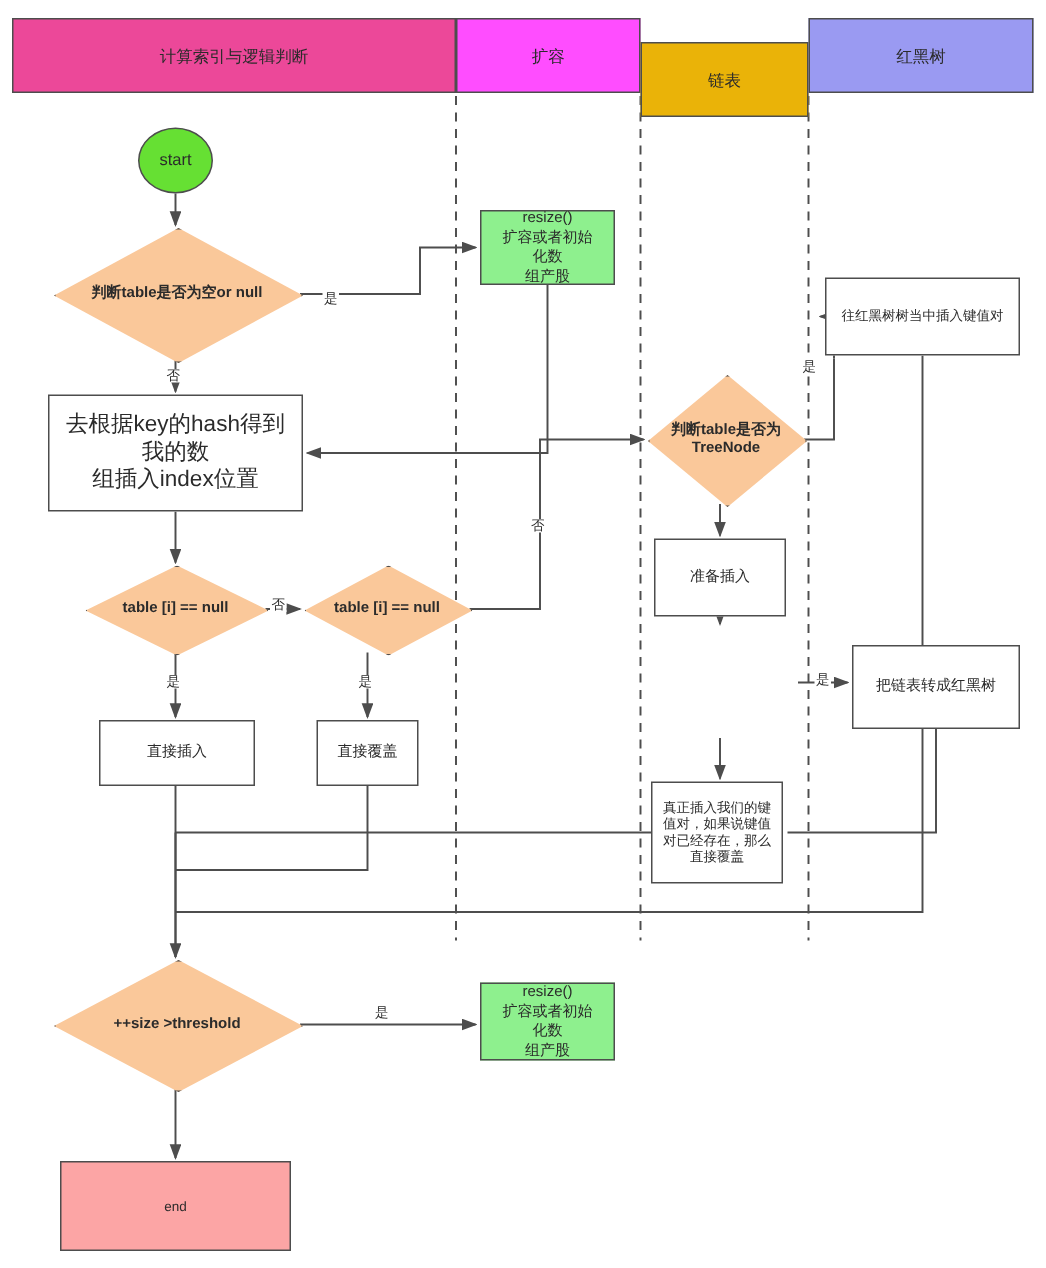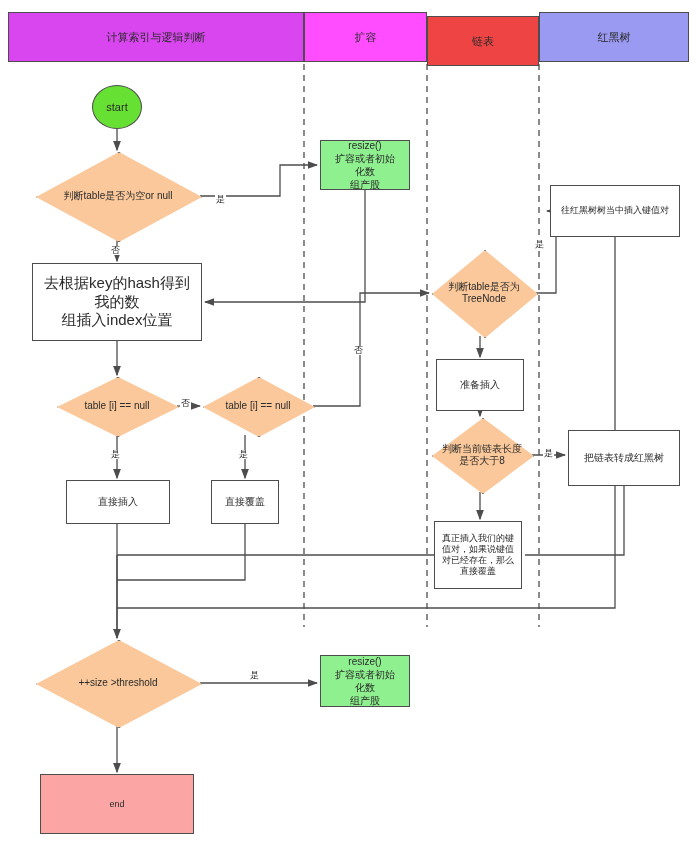--- a/index.html
+++ b/index.html
@@ -8,21 +8,21 @@
   #svg{position:absolute;left:0;top:0;width:697px;height:845px;}
   .node{position:absolute;box-sizing:border-box;display:flex;align-items:center;justify-content:center;text-align:center;color:#2b2b2b;}
   .swim{border:1px solid #4d4d4d;font-size:11px;}
   .rect{border:1px solid #4d4d4d;background:#ffffff;font-size:10px;line-height:1.25;padding:2px 4px;}
   .rect-green{border:1px solid #4d4d4d;background:#8ef08e;font-size:10px;line-height:1.3;padding:2px 14px;}
   .rect-red{border:1px solid #4d4d4d;background:#fca5a5;font-size:9px;line-height:1.2;}
   .circ{border:1px solid #4d4d4d;background:#66e033;border-radius:50%;font-size:11px;}
   .diamond{font-size:10px;line-height:1.25;}
   .diamond .dshape{position:absolute;left:0;top:0;width:100%;height:100%;background:#fac89a;border:1px solid #4d4d4d;
       -webkit-clip-path:polygon(50% 0,100% 50%,50% 100%,0 50%);clip-path:polygon(50% 0,100% 50%,50% 100%,0 50%);}
-  .diamond .dtxt{position:relative;z-index:2;width:96%;}
+  .diamond .dtxt{position:relative;z-index:2;width:96%;font-weight:bold;}
   .elabel{position:absolute;font-size:9px;color:#2b2b2b;background:#fff;padding:0 1px;line-height:1;}
 </style>
 </head>
 <body>
 
 <div id="canvas">
 
   <svg id="svg" xmlns="http://www.w3.org/2000/svg">
     <defs>
       <marker id="ah" markerWidth="8" markerHeight="8" refX="7" refY="3" orient="auto" markerUnits="strokeWidth">
@@ -74,27 +74,27 @@
 
       <path d="M245,524 L245,580 L117,580"></path>
       <path d="M117,555 L117,638" marker-end="url(#ah)"></path>
 
       <path d="M200,683 L317,683" marker-end="url(#ah)"></path>
 
       <path d="M117,726 L117,772" marker-end="url(#ah)"></path>
     </g>
   </svg>
 
-  <div class="node swim" style="left:8px;top:12px;width:296px;height:50px;background:#d946ef;">
+  <div class="node swim" style="left:8px;top:12px;width:296px;height:50px;background:#ec4899;">
     <span>计算索引与逻辑判断</span>
   </div>
   <div class="node swim" style="left:304px;top:12px;width:123px;height:50px;background:#ff4dff;">
     <span>扩容</span>
   </div>
-  <div class="node swim" style="left:427px;top:16px;width:112px;height:50px;background:#ef4444;">
+  <div class="node swim" style="left:427px;top:28px;width:112px;height:50px;background:#eab308;">
     <span>链表</span>
   </div>
   <div class="node swim" style="left:539px;top:12px;width:150px;height:50px;background:#9a9af2;">
     <span>红黑树</span>
   </div>
 
   <div class="node circ" style="left:92px;top:85px;width:50px;height:44px;justify-content:center;">
     <span>start</span>
   </div>
 
@@ -139,25 +139,20 @@
   </div>
 
   <div class="node rect" style="left:550px;top:185px;width:130px;height:52px;font-size:9px;">
     <span>往红黑树树当中插入键值对</span>
   </div>
 
   <div class="node rect" style="left:436px;top:359px;width:88px;height:52px;">
     <span>准备插入</span>
   </div>
 
-  <div class="node diamond" style="left:432px;top:418px;width:100px;height:74px;">
-    <span class="dshape"></span>
-    <span class="dtxt" style="white-space:pre-line;">判断当前链表长度
-是否大于8</span>
-  </div>
 
   <div class="node rect" style="left:568px;top:430px;width:112px;height:56px;">
     <span>把链表转成红黑树</span>
   </div>
 
   <div class="node rect" style="left:434px;top:521px;width:88px;height:68px;white-space:pre-line;font-size:9px;">
     <span>真正插入我们的键
 值对，如果说键值
 对已经存在，那么
 直接覆盖</span>

